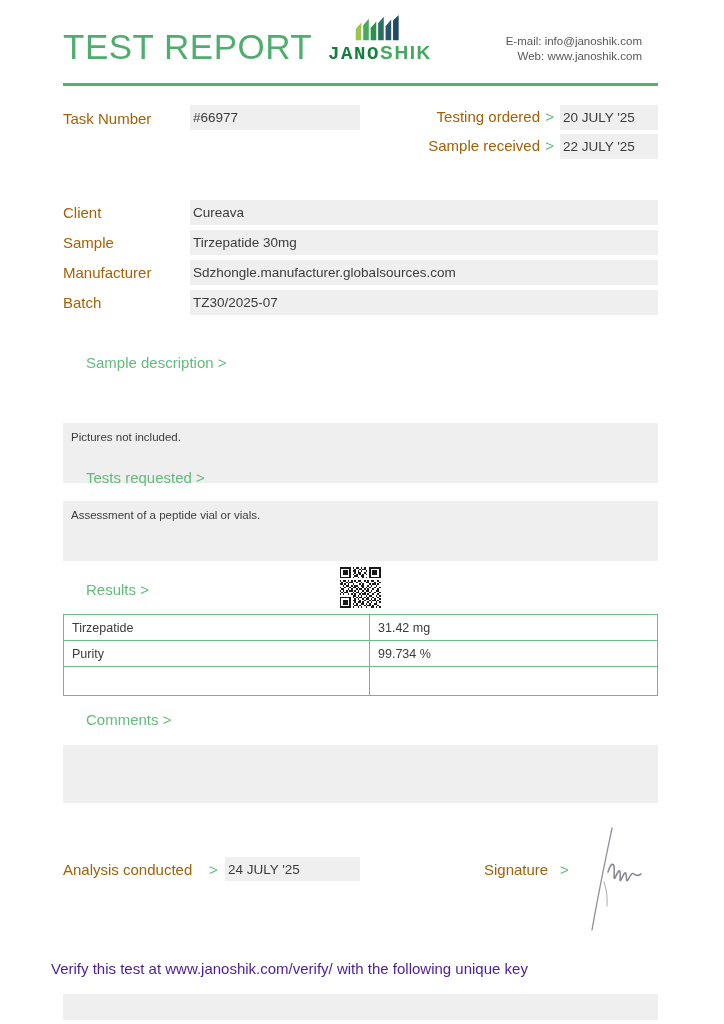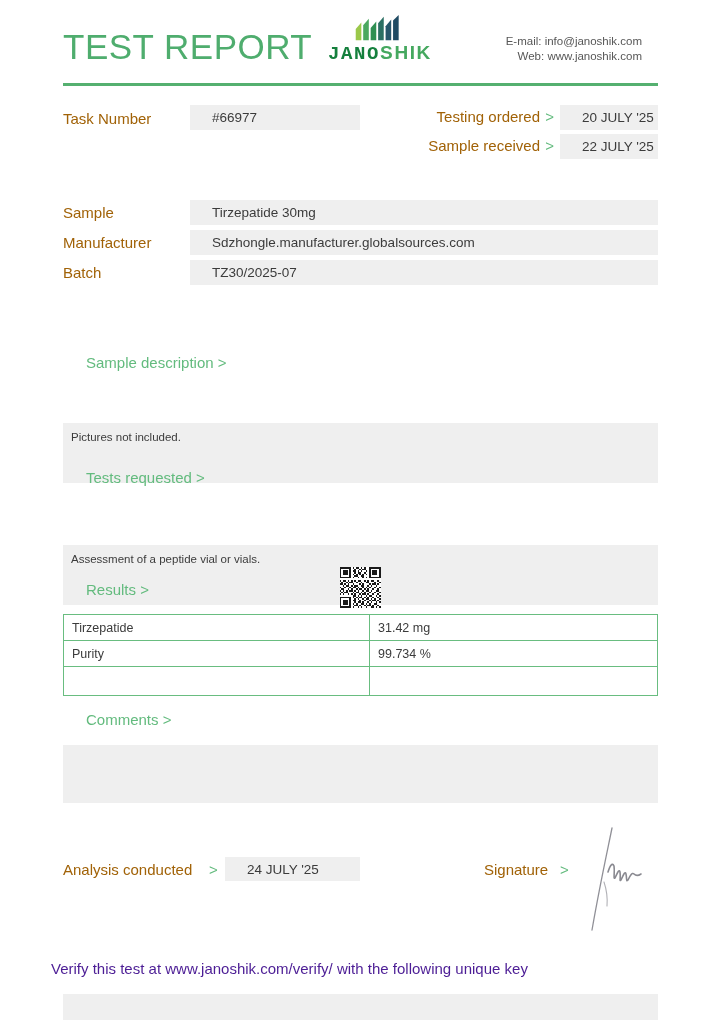--- a/index.html
+++ b/index.html
@@ -87,21 +87,21 @@
     color: #a16207;
     font-size: 15px;
     white-space: nowrap;
   }
   .val-box {
     background: #efefef;
     color: #3b3b3b;
     font-size: 13.5px;
     display: flex;
     align-items: center;
-    padding-left: 22px;
+    padding-left: 3px;
     box-sizing: border-box;
     white-space: nowrap;
   }
   .sec-head {
     color: #63bb7e;
     font-size: 15px;
     white-space: nowrap;
     margin-left: 23px;
   }
   .grey-area {
@@ -151,21 +151,21 @@
     left: 127px;
     top: 0;
     width: 468px;
     height: 25px;
   }
 
   
   .sd-head { position: absolute; left: 63px; top: 354px; }
   .sd-box  { position: absolute; left: 63px; top: 387px; width: 595px; height: 60px; margin-top: 36px; }
   .tr-head { position: absolute; left: 63px; top: 469px; }
-  .tr-box  { position: absolute; left: 63px; top: 501px; width: 595px; height: 60px; margin-top: 44px; }
+  .tr-box  { position: absolute; left: 63px; top: 501px; width: 595px; height: 60px; }
 
   
   .res-head { position: absolute; left: 63px; top: 581px; }
   .qr {
     position: absolute;
     left: 335px;
     top: 567px;
     width: 50px;
     height: 41px;
   }
@@ -266,20 +266,24 @@
       <span class="val-box">20 JULY '25</span>
     </div>
     <div class="date-row">
       <span class="lbl">Sample received</span>
       <span class="gt">&gt;</span>
       <span class="val-box">22 JULY '25</span>
     </div>
   </div>
 
   <div class="info">
+    <div class="info-row">
+      <span class="lbl">Client</span>
+      <span class="val-box">Cureava</span>
+    </div>
     <div class="info-row">
       <span class="lbl">Sample</span>
       <span class="val-box">Tirzepatide 30mg</span>
     </div>
     <div class="info-row">
       <span class="lbl">Manufacturer</span>
       <span class="val-box">Sdzhongle.manufacturer.globalsources.com</span>
     </div>
     <div class="info-row">
       <span class="lbl">Batch</span>

